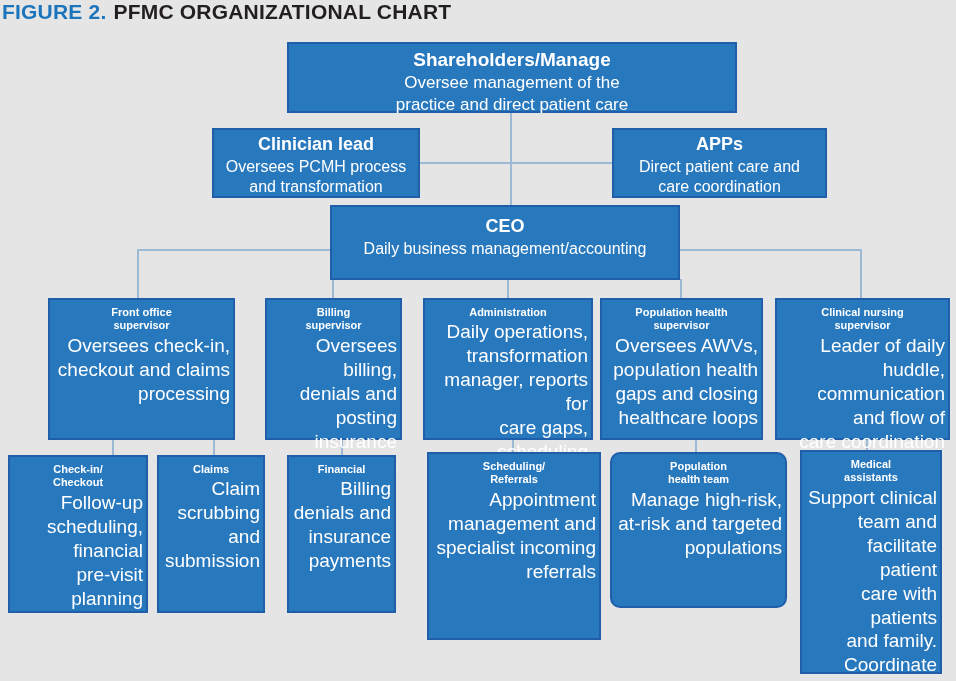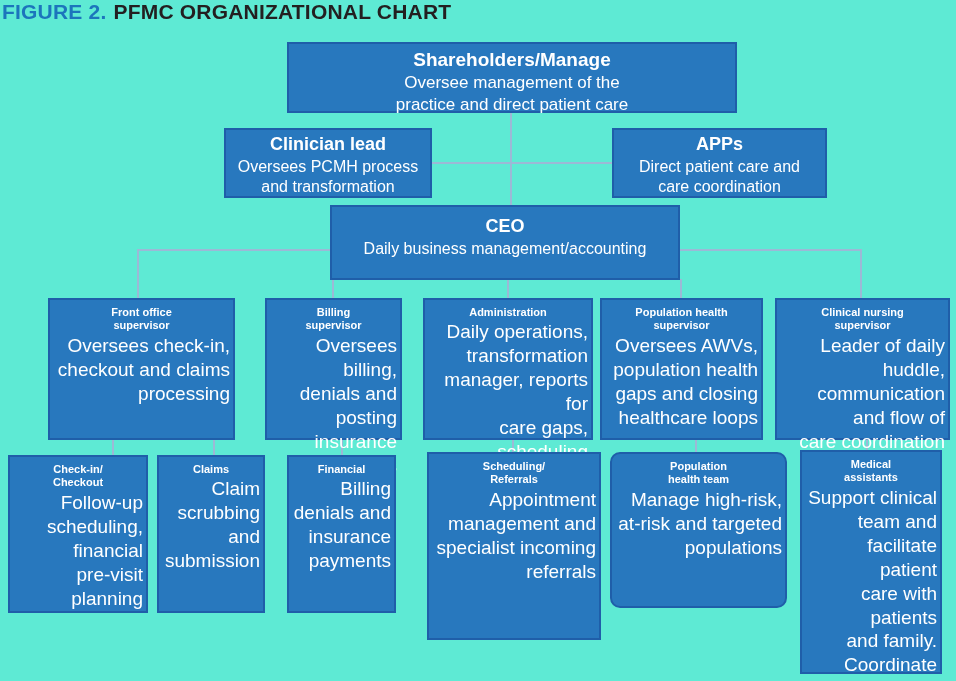--- a/index.html
+++ b/index.html
@@ -1,18 +1,18 @@
 <!DOCTYPE html>
 <html><head>
 <meta charset="utf-8">
 <style>
   html,body{margin:0;padding:0;background:#ffffff;}
   body{font-family:"Liberation Sans","DejaVu Sans",sans-serif;}
   .canvas{
-    position:relative;width:956px;height:681px;background:#5eead4;overflow:hidden;
+    position:relative;width:956px;height:681px;background:#e5e5e5;overflow:hidden;
   }
   .figure-title{
     position:absolute;left:2px;top:0px;width:700px;
     font-size:21px;font-weight:bold;letter-spacing:0.2px;color:#231f20;
     white-space:nowrap;
   }
   .figure-title .fig-label{color:#1c75bc;margin-right:7px;}
   .node{
     position:absolute;box-sizing:border-box;
     background:#2878be;border:2px solid #1f5ea9;
@@ -56,21 +56,21 @@
   <div class="edge" style="left:512px;top:439px;width:2px;height:14px;"></div>
   <div class="edge" style="left:695px;top:439px;width:2px;height:14px;"></div>
   <div class="edge" style="left:866px;top:439px;width:2px;height:12px;"></div>
 
   <div class="node t1" style="left:287px;top:42px;width:450px;height:71px;padding-top:4px;">
     <div class="node-title">Shareholders/Manage</div>
     <div class="node-desc">Oversee management of the
 practice and direct patient care</div>
   </div>
 
-  <div class="node t2" style="left:212px;top:128px;width:208px;height:70px;padding-top:4px;margin-left:12px;">
+  <div class="node t2" style="left:212px;top:128px;width:208px;height:70px;padding-top:4px;">
     <div class="node-title">Clinician lead</div>
     <div class="node-desc">Oversees PCMH process
 and transformation</div>
   </div>
   <div class="node t2" style="left:612px;top:128px;width:215px;height:70px;padding-top:4px;">
     <div class="node-title">APPs</div>
     <div class="node-desc">Direct patient care and
 care coordination</div>
   </div>
 

